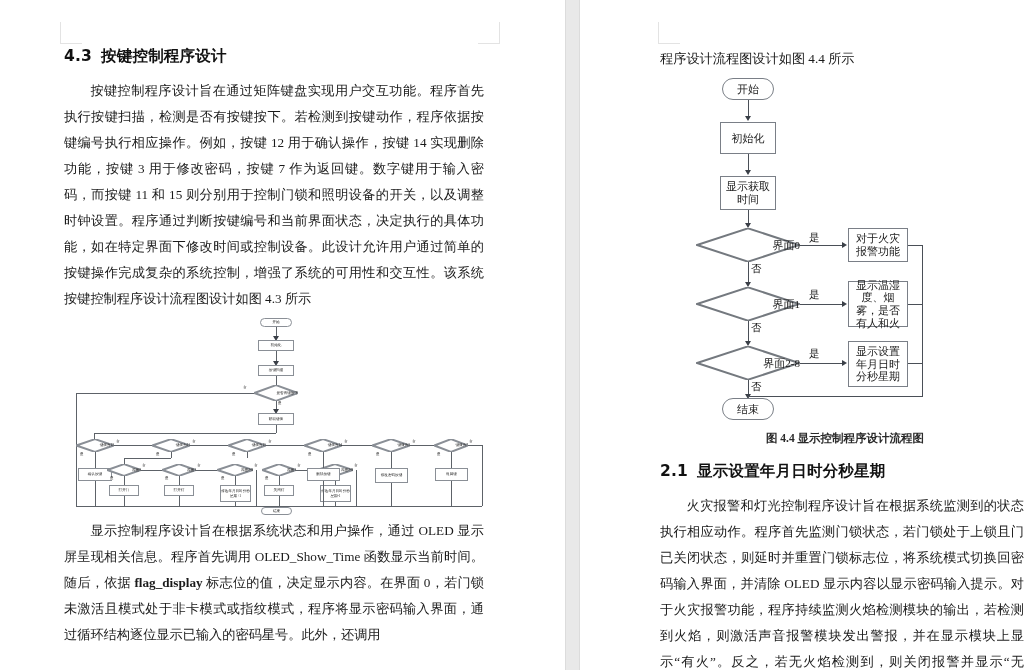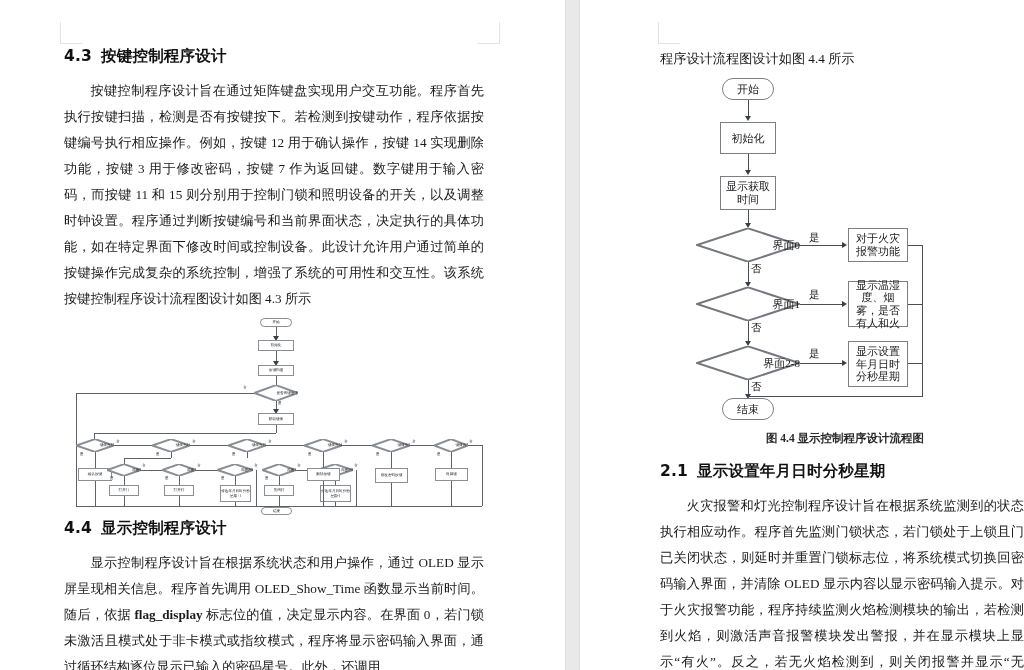--- a/index.html
+++ b/index.html
@@ -289,23 +289,20 @@
         <div class="ln lnv" style="left:387px;top:136px;height:16px"></div>
         <div class="node" style="left:371px;top:152px;width:33px;height:13px">返回键</div>
         <div class="ln lnv" style="left:387px;top:165px;height:25px"></div>
 
         <div class="ln lnh" style="left:31px;top:190px;width:387px"></div>
         <div class="ln lnv" style="left:212px;top:190px;height:4px"></div>
         <div class="node term" style="left:197px;top:191px;width:31px;height:8px">结束</div>
       </div>
 
 
-      <h2>
-        <span class="num">4.4</span><span>显示控制程序设计</span>
-      </h2>
 
       <p class="body"><span>显示控制程序设计旨在根据系统状态和用户操作，通过 OLED 显示屏呈现相关信息。程序首先调用 OLED_Show_Time 函数显示当前时间。随后，依据 </span><span class="bold">flag_display</span><span> 标志位的值，决定显示内容。在界面 0，若门锁未激活且模式处于非卡模式或指纹模式，程序将显示密码输入界面，通过循环结构逐位显示已输入的密码星号。此外，还调用 </span></p>
 
     </div>
   </div>
 
   <div class="page page-right">
     <div class="corner c-tl" style="left:78px;top:22px">
         <span class="v"></span>
         <span class="h"></span>

